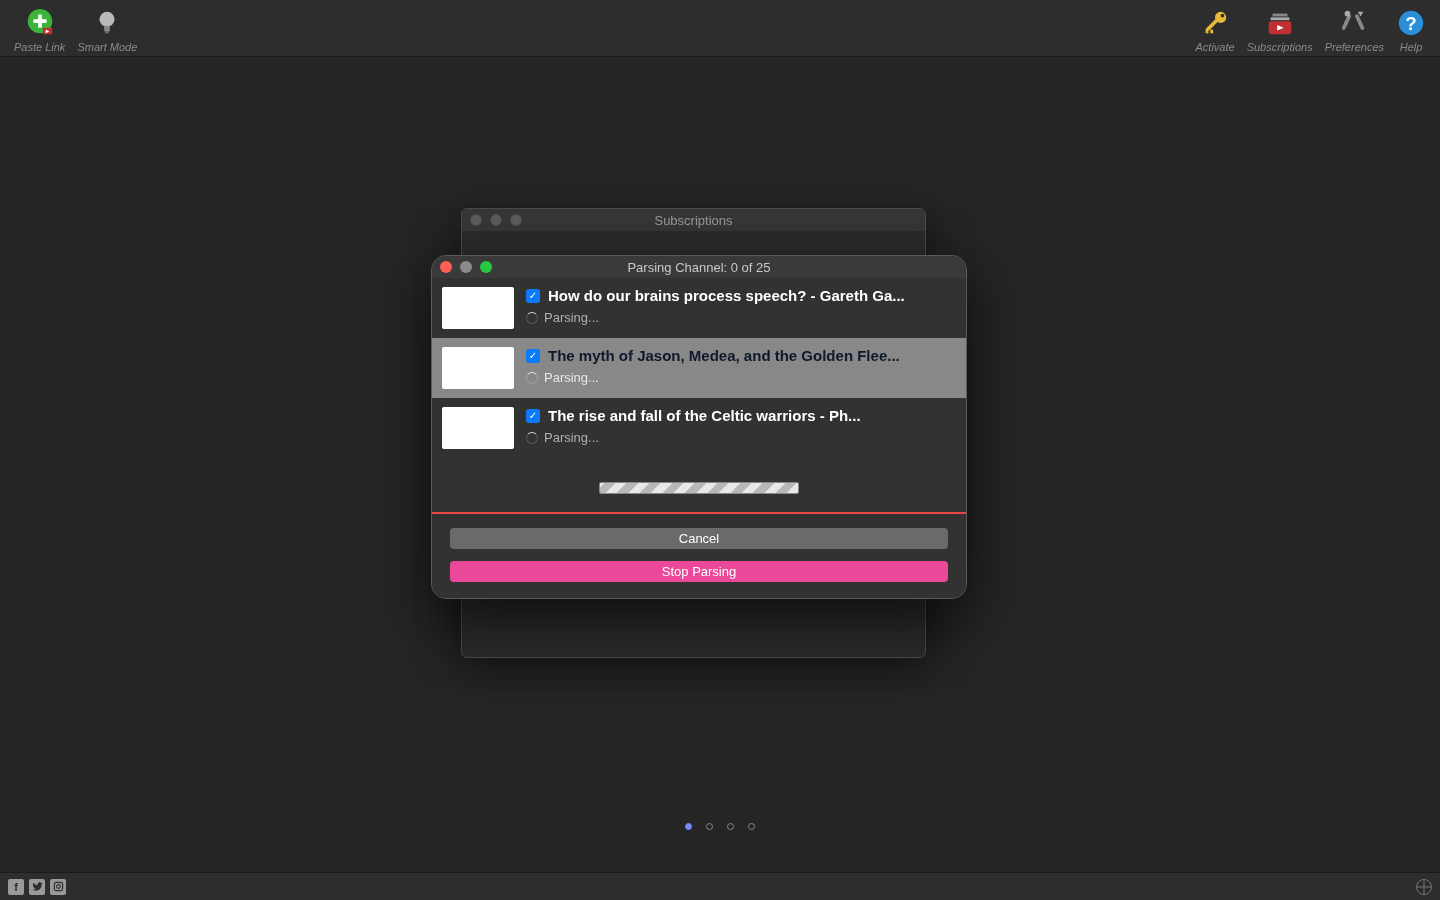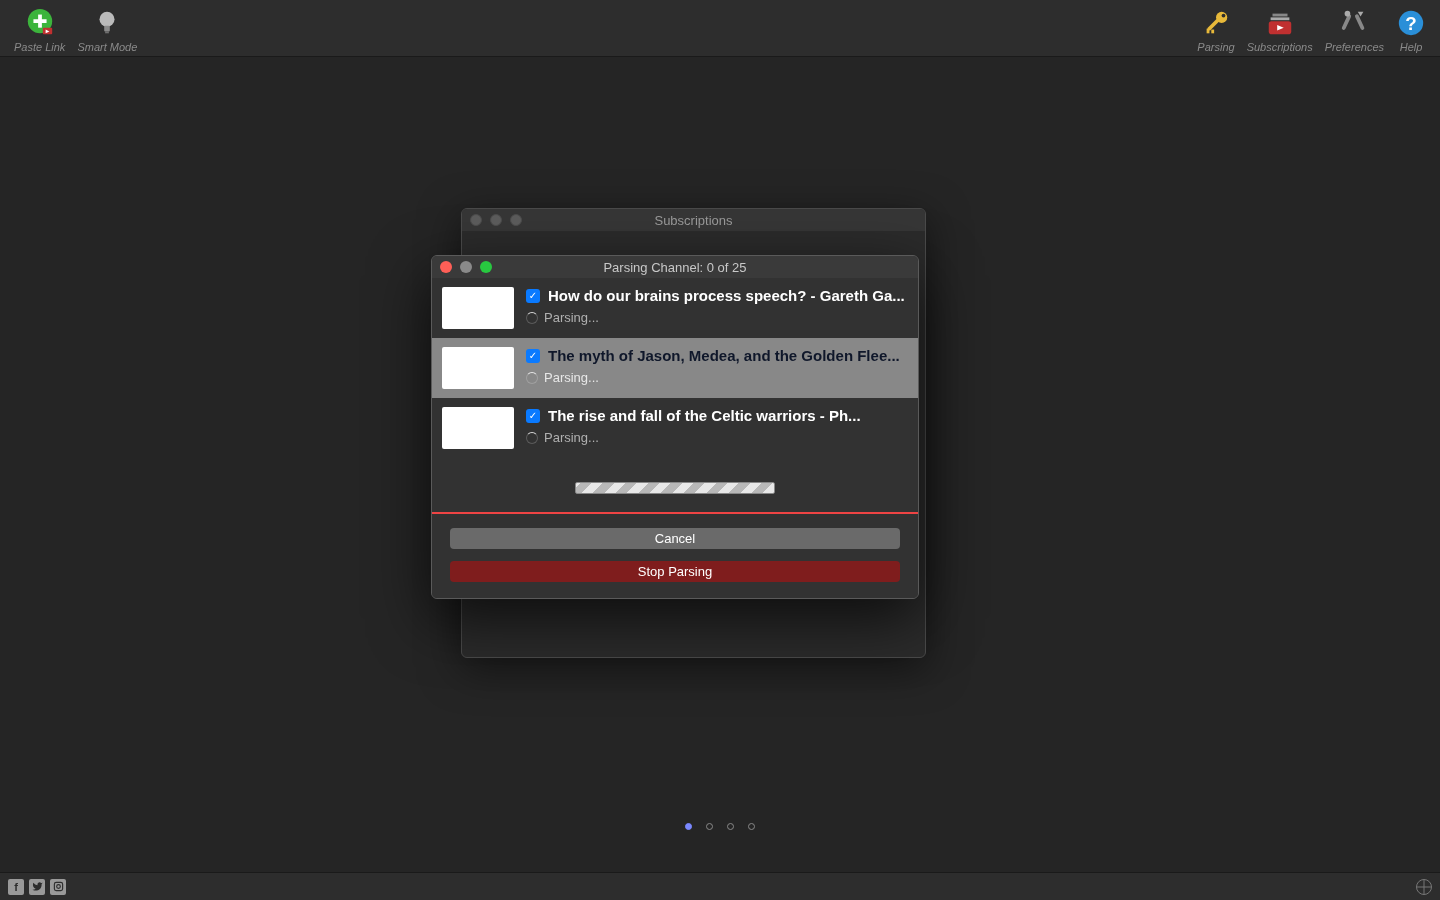--- a/index.html
+++ b/index.html
@@ -70,24 +70,24 @@
 }
 .traffic { display: flex; gap: 8px; z-index: 1; }
 .tl-dot { width: 12px; height: 12px; border-radius: 50%; }
 .tl-dim { background: #5a5a5a; border: 0.5px solid #4a4a4a; }
 
 
 .modal {
   position: absolute;
   left: 431px;
   top: 255px;
-  width: 488px;
+  width: 536px;
   background: #323232;
   border: 1px solid #5a5a5a;
-  border-radius: 6px;
+  border-radius: 15px;
   box-shadow: 0 20px 60px rgba(0,0,0,0.7);
   overflow: hidden;
 }
 .modal-titlebar {
   height: 22px;
   background: #3a3a3a;
   display: flex;
   align-items: center;
   padding-left: 8px;
   position: relative;
@@ -173,21 +173,21 @@
   height: 21px;
   padding: 0 14px;
   border-radius: 4px;
   font-size: 13px;
   display: flex;
   align-items: center;
   justify-content: center;
   cursor: pointer;
 }
 .btn-default { background: #6a6a6a; color: #fff; }
-.btn-primary { background: #7f1d1d; color: #fff; min-width: 98px; }
+.btn-primary { background: #ec4899; color: #fff; min-width: 98px; }
 
 
 .page-dots {
   position: absolute;
   bottom: 70px;
   left: 0; right: 0;
   display: flex;
   justify-content: center;
   gap: 14px;
 }
@@ -261,21 +261,21 @@
     <div class="tool-btn">
       <div class="icon-slot">
         <svg class="ticon" viewBox="0 0 32 32">
           <circle cx="22" cy="10" r="6" fill="#e8b93a"></circle>
           <circle cx="24" cy="8" r="2" fill="#2d2d2d"></circle>
           <rect x="6" y="16" width="14" height="4" transform="rotate(-45 13 18)" fill="#e8b93a"></rect>
           <rect x="6" y="22" width="3" height="5" fill="#e8b93a"></rect>
           <rect x="11" y="23" width="3" height="4" fill="#e8b93a"></rect>
         </svg>
       </div>
-      <div class="label">Parsing</div>
+      <div class="label">Activate</div>
     </div>
     <div class="tool-btn">
       <div class="icon-slot">
         <svg class="ticon" viewBox="0 0 32 32">
           <rect x="8" y="6" width="16" height="3" fill="#888"></rect>
           <rect x="6" y="10" width="20" height="3" fill="#aaa"></rect>
           <rect x="4" y="14" width="24" height="14" rx="3" fill="#c03030"></rect>
           <polygon points="13,18 13,24 20,21" fill="#fff"></polygon>
         </svg>
       </div>

